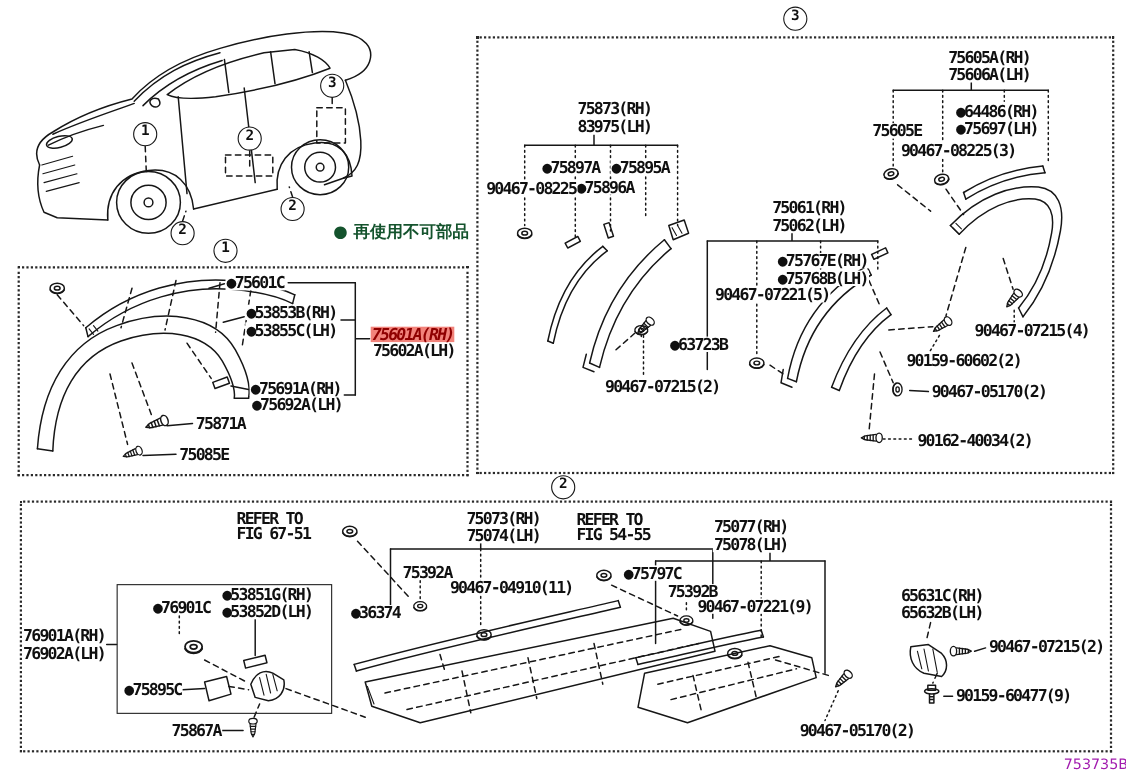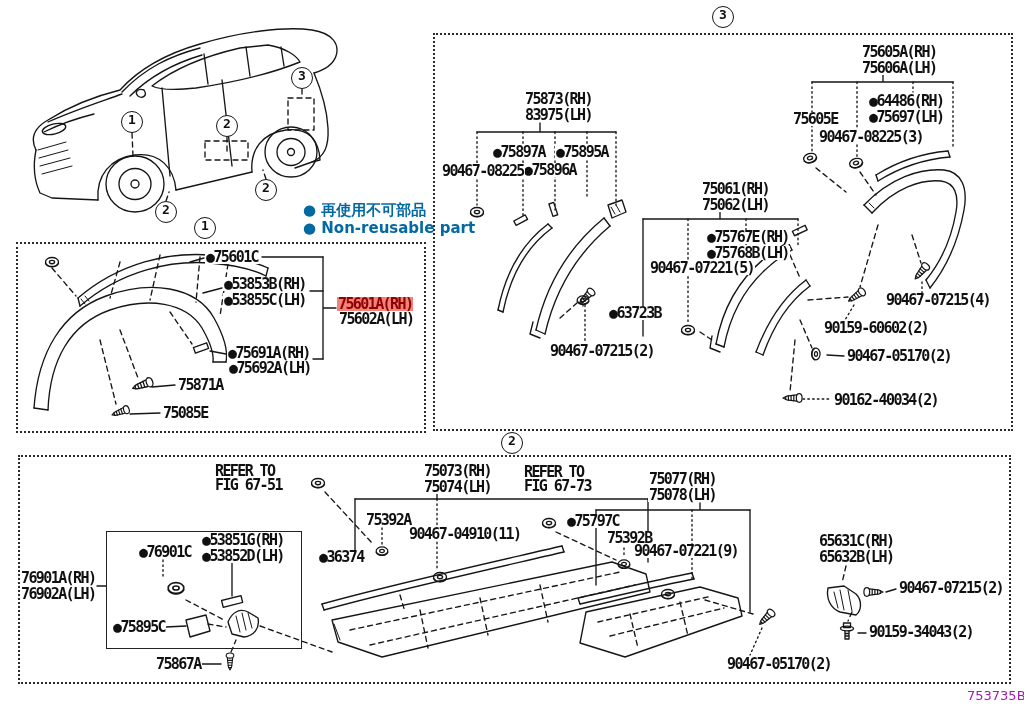--- a/index.html
+++ b/index.html
@@ -5,27 +5,27 @@
   html,body{margin:0;padding:0;background:#fff;}
   #stage{position:relative;width:1024px;height:707px;background:#fff;overflow:hidden;
          font-family:"DejaVu Sans Mono",monospace;}
   svg.art{position:absolute;left:0;top:0;}
   svg.art *{stroke:var(--line,#161616);fill:none;stroke-width:1.35;stroke-linecap:round;stroke-linejoin:round;}
   svg.art .dash{stroke-dasharray:5 4;}
   svg.art .dot{stroke-dasharray:1.6 3.2;}
   svg.art .hatch{stroke-width:1;}
   .lbl{position:absolute;white-space:nowrap;font:bold 15px "DejaVu Sans Mono",monospace;
        letter-spacing:-1.6px;color:#101010;line-height:14px;height:14px;background:#fff;padding:0 1px;}
-  .hl{background:var(--highlight_bg,#f2837b);color:var(--highlight_text,#8f0000);}
+  .hl{background:var(--highlight_bg,#f2837b);color:var(--highlight_text,#8f0000);font-style:italic;}
   .circ{position:absolute;width:20px;height:20px;border:1.7px solid #161616;border-radius:50%;
         background:#fff;text-align:center;line-height:20px;font:bold 13px "DejaVu Sans Mono",monospace;color:#101010;}
   .box{position:absolute;border:2px dotted #2a2a2a;}
   .solidbox{position:absolute;border:1.5px solid #222;}
   .legend{position:absolute;white-space:nowrap;font:bold 15px "DejaVu Sans","Liberation Sans",sans-serif;
-          color:#0369a1;line-height:17px;}
+          color:#14532d;line-height:17px;}
   .docnum{position:absolute;font:13px "DejaVu Sans","Liberation Sans",sans-serif;color:#a21caf;}
 </style>
 </head>
 <body>
 
 <div id="stage">
 
   <svg class="art" width="1024" height="707" viewBox="0 0 1024 707">
     <defs>
       <g id="g-clip">
@@ -275,21 +275,20 @@
       <path class="dash" d="M852,612 L848,621"></path>
     </g>
   </svg>
 
   <div class="box" style="left:16px;top:242px;width:406px;height:187px"></div>
   <div class="box" style="left:433px;top:33px;width:576px;height:394px"></div>
   <div class="box" style="left:18px;top:455px;width:989px;height:225px"></div>
   <div class="solidbox" style="left:106px;top:531px;width:194px;height:116px"></div>
 
   <div class="legend" style="left:303px;top:202px">● 再使用不可部品</div>
-  <div class="legend" style="left:303px;top:220px">● Non-reusable part</div>
 
   <div class="circ" style="left:712px;top:6px">3</div>
   <div class="circ" style="left:501px;top:432px">2</div>
   <div class="circ" style="left:194px;top:217px">1</div>
   <div class="circ" style="left:121px;top:111px">1</div>
   <div class="circ" style="left:216px;top:115px">2</div>
   <div class="circ" style="left:291px;top:67px">3</div>
   <div class="circ" style="left:255px;top:179px">2</div>
   <div class="circ" style="left:155px;top:201px">2</div>
 
@@ -335,27 +334,27 @@
   <div class="lbl" style="left:201px;top:533px">●53851G(RH)</div>
   <div class="lbl" style="left:201px;top:549px">●53852D(LH)</div>
   <div class="lbl" style="left:112px;top:620px">●75895C</div>
   <div class="lbl" style="left:155px;top:657px">75867A</div>
   <div class="lbl" style="left:423px;top:464px">75073(RH)</div>
   <div class="lbl" style="left:423px;top:480px">75074(LH)</div>
   <div class="lbl" style="left:365px;top:513px">75392A</div>
   <div class="lbl" style="left:408px;top:527px">90467-04910(11)</div>
   <div class="lbl" style="left:318px;top:550px">●36374</div>
   <div class="lbl" style="left:523px;top:465px">REFER TO</div>
-  <div class="lbl" style="left:523px;top:479px">FIG 67-73</div>
+  <div class="lbl" style="left:523px;top:479px">FIG 54-55</div>
   <div class="lbl" style="left:566px;top:514px">●75797C</div>
   <div class="lbl" style="left:606px;top:531px">75392B</div>
   <div class="lbl" style="left:648px;top:472px">75077(RH)</div>
   <div class="lbl" style="left:648px;top:488px">75078(LH)</div>
   <div class="lbl" style="left:633px;top:544px">90467-07221(9)</div>
   <div class="lbl" style="left:726px;top:657px">90467-05170(2)</div>
   <div class="lbl" style="left:818px;top:534px">65631C(RH)</div>
   <div class="lbl" style="left:818px;top:550px">65632B(LH)</div>
   <div class="lbl" style="left:898px;top:581px">90467-07215(2)</div>
-  <div class="lbl" style="left:868px;top:625px">90159-34043(2)</div>
+  <div class="lbl" style="left:868px;top:625px">90159-60477(9)</div>
 
   <div class="docnum" style="left:967px;top:688px">753735B</div>
 
 </div>
 
 </body></html>

